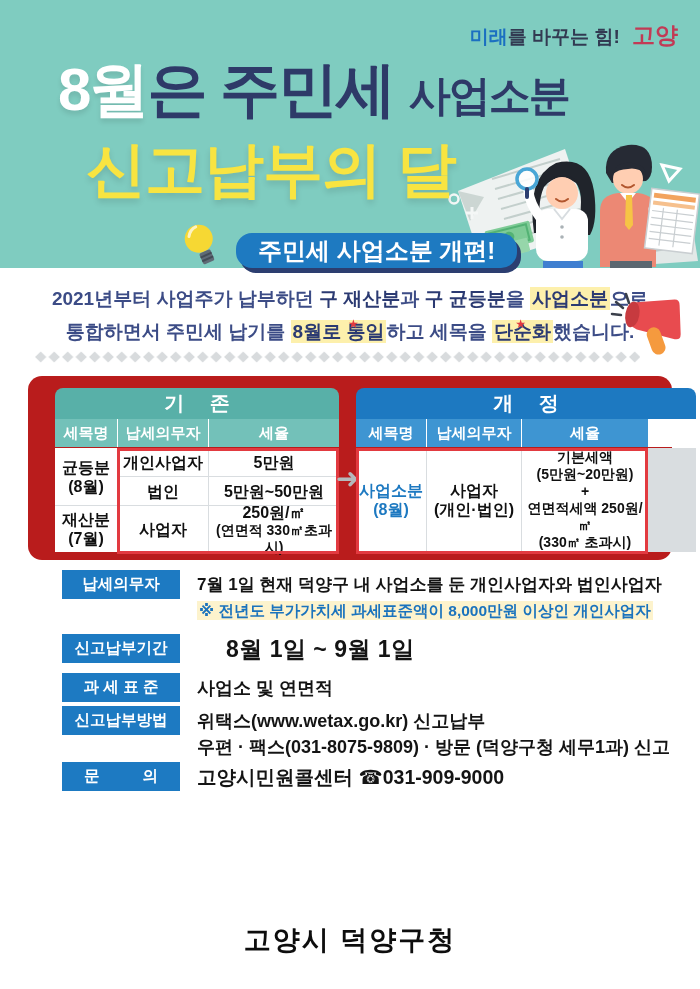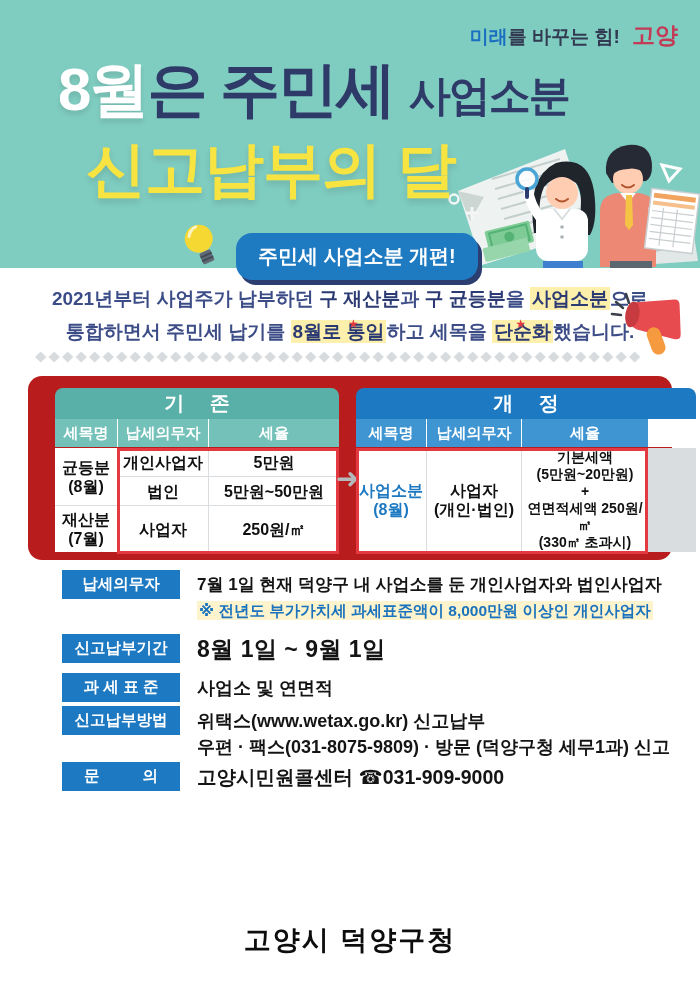--- a/index.html
+++ b/index.html
@@ -12,22 +12,22 @@
   .slogan .p2{color:#323a52;}
   .slogan .p3{color:#c23a55;font-size:23px;margin-left:7px;}
   .title1{position:absolute;top:50px;left:58px;font-weight:900;color:#2e3a68;font-size:60px;
           letter-spacing:-2px;white-space:nowrap;z-index:3;}
   .title1 .white{color:#ffffff;text-shadow:0 4px 5px rgba(0,0,0,.10);}
   .title1 .small{font-size:42px;}
   .title2{position:absolute;top:130px;left:86px;font-weight:900;color:#f8e441;font-size:60px;
           letter-spacing:-1px;white-space:nowrap;text-shadow:0 4px 6px rgba(0,0,0,.12);z-index:3;}
   .illu{position:absolute;left:440px;top:133px;z-index:2;}
   
-  .reform{position:absolute;left:236px;top:233px;height:35px;padding:6px 22px;background:#1e7ac1;
-          border-radius:16px;color:#fff;font-weight:800;font-size:20px;display:flex;align-items:center;
+  .reform{position:absolute;left:236px;top:233px;height:35px;padding:0 22px;background:#1e7ac1;
+          border-radius:16px;color:#fff;font-weight:800;font-size:24px;display:flex;align-items:center;
           box-shadow:4px 5px 0 #2c3e70;z-index:6;white-space:nowrap;}
   .bulb{position:absolute;left:178px;top:216px;z-index:6;}
   
   .intro{position:absolute;top:282px;left:0;width:700px;text-align:center;z-index:4;
          font-size:19px;color:#3c4c86;line-height:33px;font-weight:600;}
   .intro b{font-weight:800;color:#2b3a72;}
   .hl{background:#fdf0ac;padding:1px 2px;}
   .starwrap{position:relative;}
   .star{position:absolute;color:#e23a40;font-size:12px;font-weight:900;top:-13px;}
   .star.s1{left:60%;}
@@ -67,21 +67,21 @@
   .slabel{flex:0 0 118px;height:29px;background:#1d7ac2;color:#fff;font-weight:800;font-size:15.5px;
           display:flex;align-items:center;justify-content:center;white-space:pre;margin-right:17px;}
   .scontent{padding-top:2px;}
   .l1{font-size:17px;font-weight:800;color:#141414;line-height:26px;}
   .l1.big{font-size:23px;line-height:27px;letter-spacing:0.5px;}
   .l1.mid{font-size:18px;}
   .l1.tel{font-size:19.5px;line-height:27px;}
   .note{font-size:15.5px;font-weight:700;color:#1b73bd;line-height:21px;margin-top:2px;}
   .note .hl2{background:#fdf3cd;padding:1px 2px;}
   .note.indent{padding-left:18px;}
-  .mb13{margin-bottom:13px;} .mb10{margin-bottom:10px;} .mb4{margin-bottom:4px;}
+  .mb13{margin-bottom:13px;} .mb10{margin-bottom:10px;gap:29px;} .mb4{margin-bottom:4px;}
   .mb3{margin-bottom:3px;} .mb2{margin-bottom:2px;} .mb0{margin-bottom:0;}
   
   .footer{position:absolute;top:922px;left:0;width:700px;text-align:center;font-size:27px;font-weight:800;
           color:#0d0d0d;letter-spacing:2px;}
 </style>
 </head>
 <body>
 
 <div class="poster">
 
@@ -231,20 +231,21 @@
         <div class="c">5만원</div>
         <div class="c">법인</div>
         <div class="c">5만원~50만원</div>
         <div class="c">
           <span>재산분</span>
           <span>(7월)</span>
         </div>
         <div class="c">사업자</div>
         <div class="c">
           <span>250원/㎡</span>
+          <span class="sub">(연면적 330㎡초과시)</span>
         </div>
       </div>
       <div class="redbox"></div>
     </div>
 
     <div class="between-arrow">➜</div>
 
     <div class="tbl new">
       <div class="ttl">개 정</div>
       <div class="thead">

